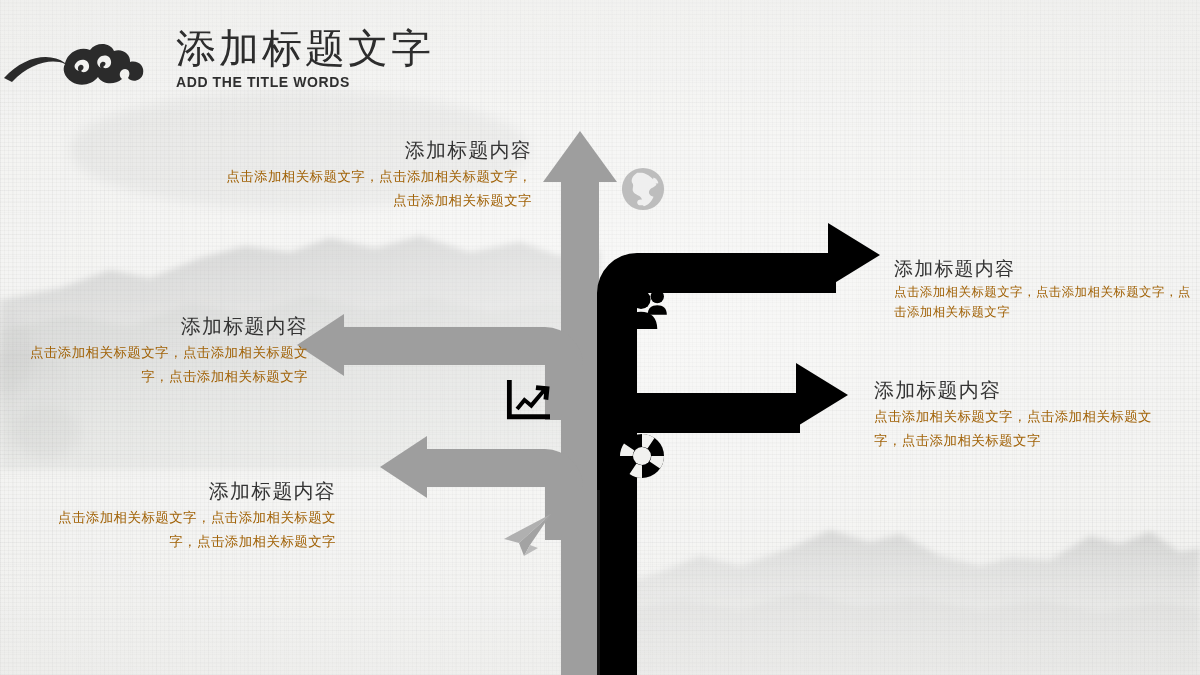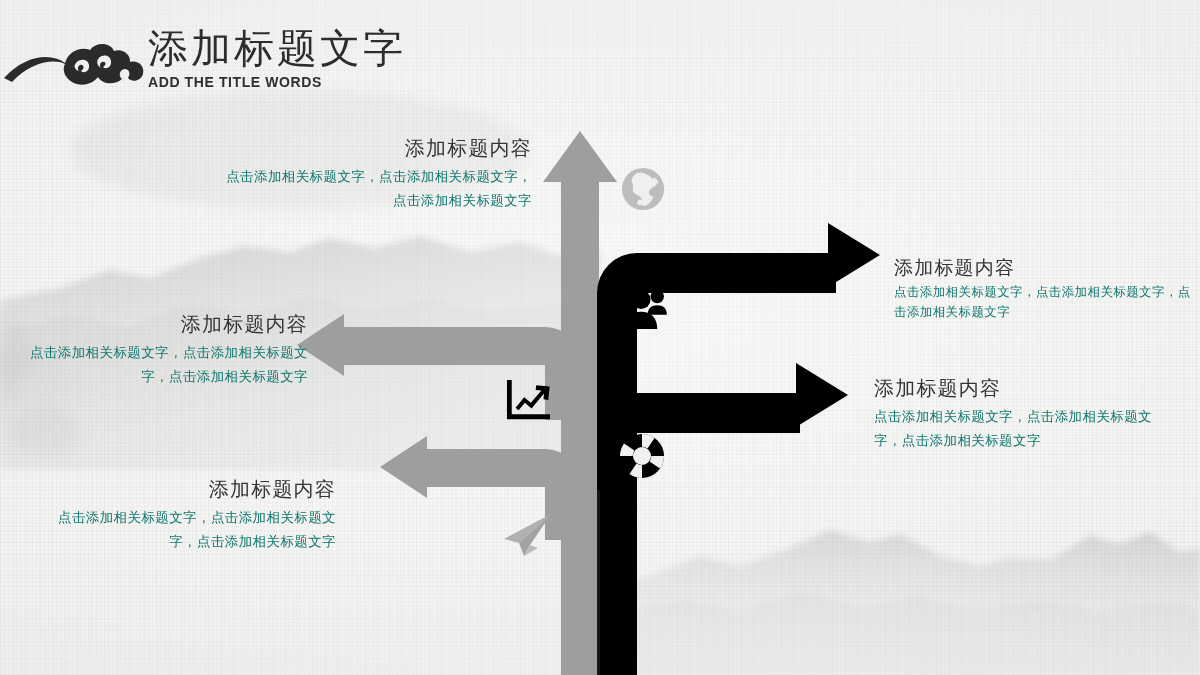--- a/index.html
+++ b/index.html
@@ -39,46 +39,46 @@
   .bg-svg { position: absolute; inset: 0; z-index: 1; }
   .arrows-svg { position: absolute; inset: 0; z-index: 5; }
 
   
   .header {
     position: absolute; left: 0; top: 22px;
     width: 640px; height: 86px;
     z-index: 8;
   }
   .cloud-mark { position: absolute; left: 2px; top: 14px; width: 150px; height: 60px; }
-  .title-wrap { position: absolute; left: 148px; top: 0; }
+  .title-wrap { position: absolute; left: 176px; top: 0; }
   .title-cn {
     font-size: 40px; line-height: 52px;
     color: #2d2d2d; letter-spacing: 3px;
     font-family: "DejaVu Sans", "Liberation Sans", sans-serif;
     white-space: nowrap;
   }
   .title-en {
     font-size: 14px; line-height: 20px;
     color: #2f2f2f; letter-spacing: .6px;
     font-weight: 600;
     margin-top: -2px;
     white-space: nowrap;
   }
 
   
   .blk { position: absolute; z-index: 9; }
   .blk .h {
     font-size: 20px; line-height: 28px;
     color: #343434; letter-spacing: 1.2px;
-    font-family: Liberation Mono, monospace;
+    font-family: Liberation Serif, serif;
     white-space: nowrap;
   }
   .blk .b {
     font-size: 13.5px; line-height: 24px;
-    color: #0f766e; letter-spacing: .4px;
+    color: #a16207; letter-spacing: .4px;
     font-family: "DejaVu Sans", "Liberation Sans", sans-serif;
   }
   .blk.right-al { text-align: right; }
   .blk.left-al  { text-align: left; }
 
   #blk-top     { left: 222px;  top: 136px; width: 310px; }
   #blk-left1   { left: 20px;   top: 312px; width: 288px; }
   #blk-left2   { left: 48px;   top: 477px; width: 288px; }
   #blk-right1  { left: 894px;  top: 256px; width: 300px; }
   #blk-right1 .h { font-size: 19px; line-height: 26px; }

